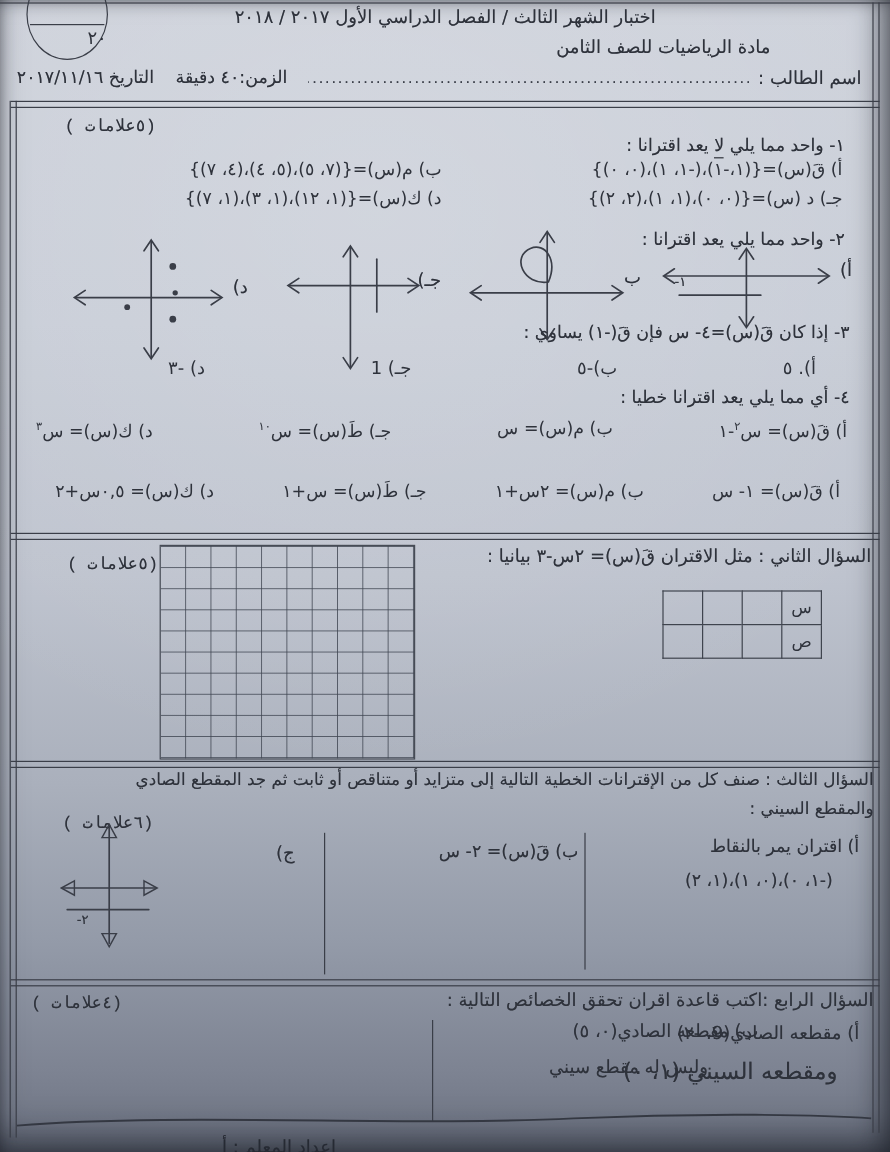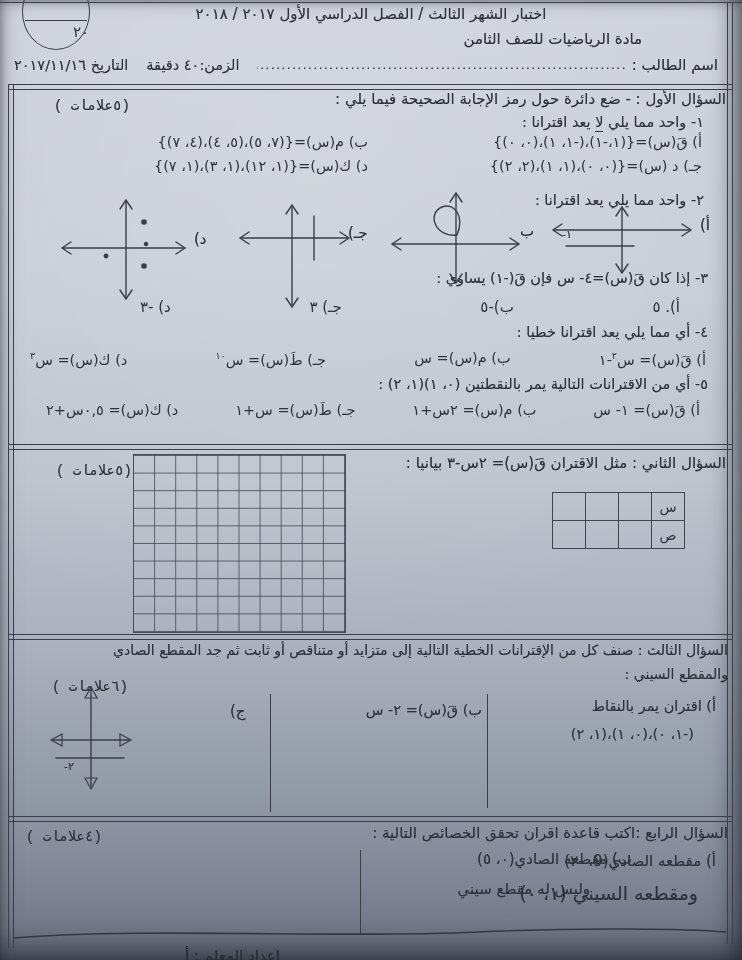--- a/index.html
+++ b/index.html
@@ -88,21 +88,20 @@
     </div>
     <div class="t timedate">
       <span>الزمن:٤٠ دقيقة</span>
       <span>التاريخ  ٢٠١٧/١١/١٦</span>
     </div>
   </div>
 
   <div class="sep" style="top:84px;"></div>
 
   <div class="section" style="top:88px;height:356px;">
-    <div class="t qtitle" style="right:16px;top:2px;">السؤال الأول : - ضع دائرة حول رمز الإجابة الصحيحة فيما يلي :</div>
     <div class="t marks" style="left:54px;top:9px;">(٥علامات )</div>
 
     <div class="t" style="right:38px;top:26px;font-size:14.5px;">
       <span>١- واحد مما يلي </span><span class="u">لا</span><span> يعد اقترانا :</span>
     </div>
 
     <div class="i1opts">
       <div>أ)   قَ(س)={(١،-١)،(-١، ١)،(٠، ٠)}</div>
       <div>ب)   م(س)={(٧، ٥)،(٥، ٤)،(٤، ٧)}</div>
       <div>جـ)   د (س)={(٠، ٠)،(١، ١)،(٢، ٢)}</div>
@@ -156,33 +155,32 @@
       <circle cx="86" cy="26" r="2.8"></circle>
         <circle cx="88" cy="48" r="2.2"></circle>
       <circle cx="48" cy="60" r="2.4"></circle>
         <circle cx="86" cy="70" r="2.8"></circle>
     </svg>
 
     <div class="t" style="right:34px;top:182px;font-size:14.5px;">٣-  إذا كان قَ(س)=٤- س فإن قَ(-١) يساوي :</div>
     <div class="flexopts" style="right:62px;left:140px;top:210px;font-size:15px;">
       <span>أ). ٥</span>
       <span>ب)-٥</span>
-      <span>جـ) ٣</span>
+      <span>جـ) 1</span>
       <span>د) -٣</span>
     </div>
 
     <div class="t" style="right:34px;top:236px;font-size:14.5px;">٤- أي مما يلي يعد اقترانا خطيا :</div>
     <div class="flexopts" style="right:36px;left:30px;top:262px;font-size:14.5px;">
       <span><span>أ) قَ(س)= س</span><sup>٢</sup><span>-١</span></span>
       <span>ب) م(س)= س</span>
       <span><span>جـ) طَ(س)= س</span><sup>١٠</sup></span>
       <span><span>د) ك(س)= س</span><sup>٣</sup></span>
     </div>
 
-    <div class="t" style="right:34px;top:288px;font-size:14.5px;">٥- أي من الاقترانات التالية يمر بالنقطتين (٠، ١)(١، ٢) :</div>
     <div class="flexopts" style="right:42px;left:46px;top:314px;font-size:14.5px;">
       <span>أ) قَ(س)= ١- س</span>
       <span>ب) م(س)= ٢س+١</span>
       <span>جـ) طَ(س)= س+١</span>
       <span>د) ك(س)= ٠,٥س+٢</span>
     </div>
   </div>
 
   <div class="sep" style="top:444px;"></div>
 

